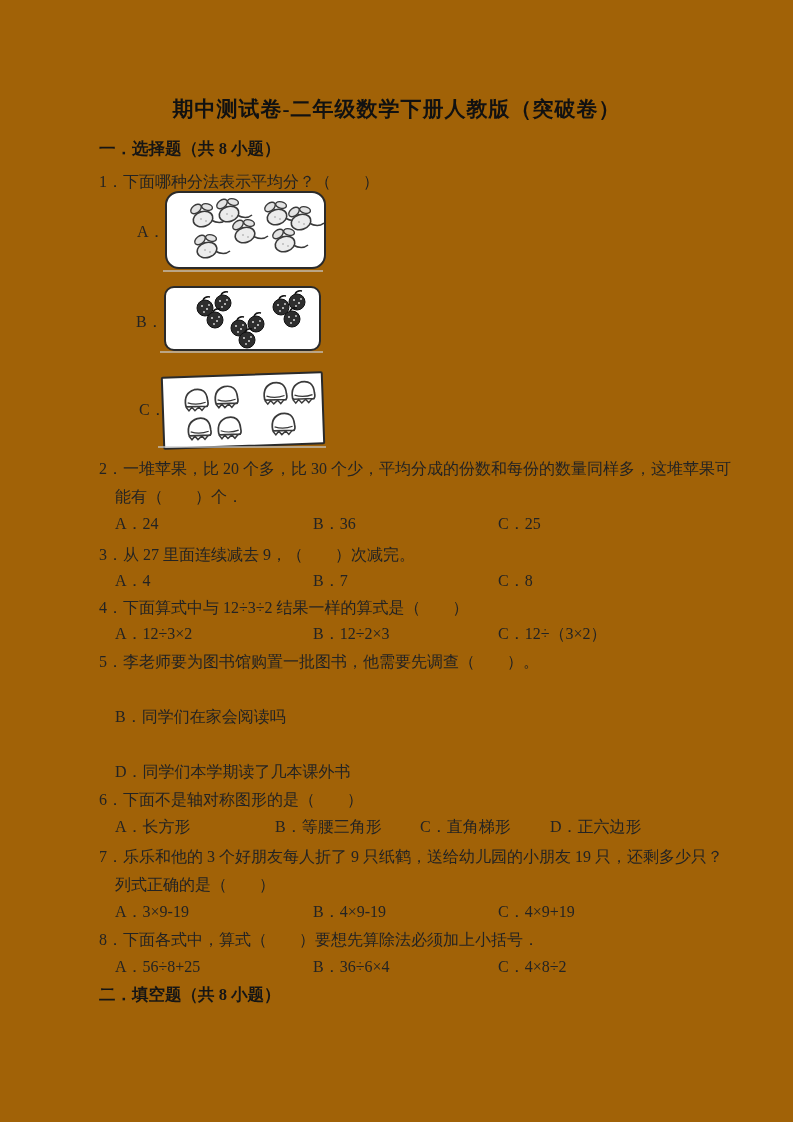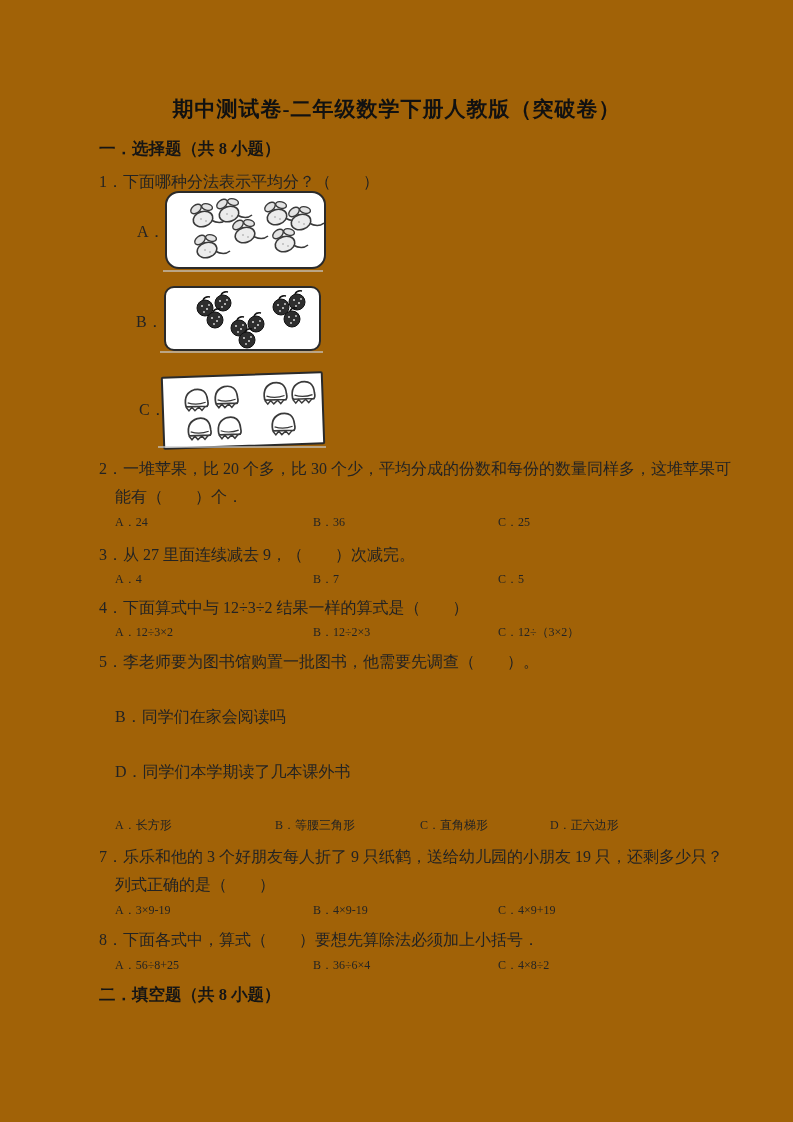--- a/index.html
+++ b/index.html
@@ -20,21 +20,21 @@
     position:absolute;left:99px;
     font-size:16.5px;font-weight:bold;color:#151515;
     white-space:nowrap;
   }
   .line{
     position:absolute;left:99px;
     font-size:16px;color:#232323;white-space:nowrap;
   }
   .indent{left:115px;}
   .opt-row{position:absolute;left:0;width:100%;height:20px;}
-  .opt{position:absolute;font-size:12px;color:#232323;white-space:nowrap;}
+  .opt{position:absolute;font-size:16px;color:#232323;white-space:nowrap;}
   .c1{left:115px}.c2{left:313px}.c3{left:498px}
   .d1{left:115px}.d2{left:275px}.d3{left:420px}.d4{left:550px}
   .fig-label{
     position:absolute;font-size:16px;color:#232323;white-space:nowrap;
   }
   .fig-box{
     position:absolute;background:#fff;
     border:2.5px solid #2a2a2a;
   }
   .round-lg{border-radius:14px;}
@@ -132,34 +132,35 @@
   <div class="opt-row" style="top:514px">
     <span class="opt c1">A．24</span>
     <span class="opt c2">B．36</span>
     <span class="opt c3">C．25</span>
   </div>
 
   <div class="line" style="top:545px">3．从 27 里面连续减去 9，（　　）次减完。</div>
   <div class="opt-row" style="top:571px">
     <span class="opt c1">A．4</span>
     <span class="opt c2">B．7</span>
-    <span class="opt c3">C．5</span>
+    <span class="opt c3">C．8</span>
   </div>
 
   <div class="line" style="top:598px">4．下面算式中与 12÷3÷2 结果一样的算式是（　　）</div>
   <div class="opt-row" style="top:624px">
     <span class="opt c1">A．12÷3×2</span>
     <span class="opt c2">B．12÷2×3</span>
     <span class="opt c3">C．12÷（3×2）</span>
   </div>
 
   <div class="line" style="top:652px">5．李老师要为图书馆购置一批图书，他需要先调查（　　）。</div>
   <div class="line indent" style="top:707px">B．同学们在家会阅读吗</div>
   <div class="line indent" style="top:762px">D．同学们本学期读了几本课外书</div>
 
+  <div class="line" style="top:790px">6．下面不是轴对称图形的是（　　）</div>
   <div class="opt-row" style="top:817px">
     <span class="opt d1">A．长方形</span>
     <span class="opt d2">B．等腰三角形</span>
     <span class="opt d3">C．直角梯形</span>
     <span class="opt d4">D．正六边形</span>
   </div>
 
   <div class="line" style="top:847px">7．乐乐和他的 3 个好朋友每人折了 9 只纸鹤，送给幼儿园的小朋友 19 只，还剩多少只？</div>
   <div class="line indent" style="top:875px">列式正确的是（　　）</div>
   <div class="opt-row" style="top:902px">

